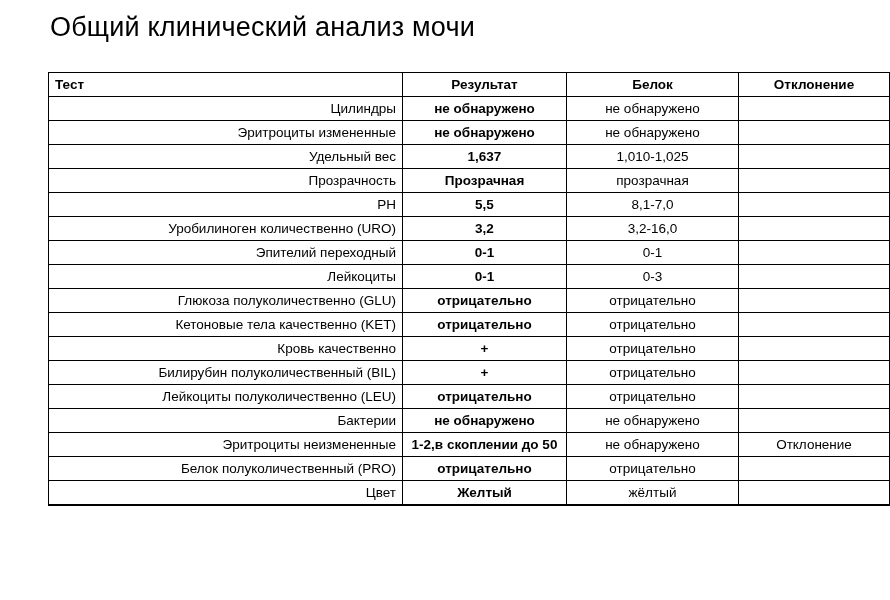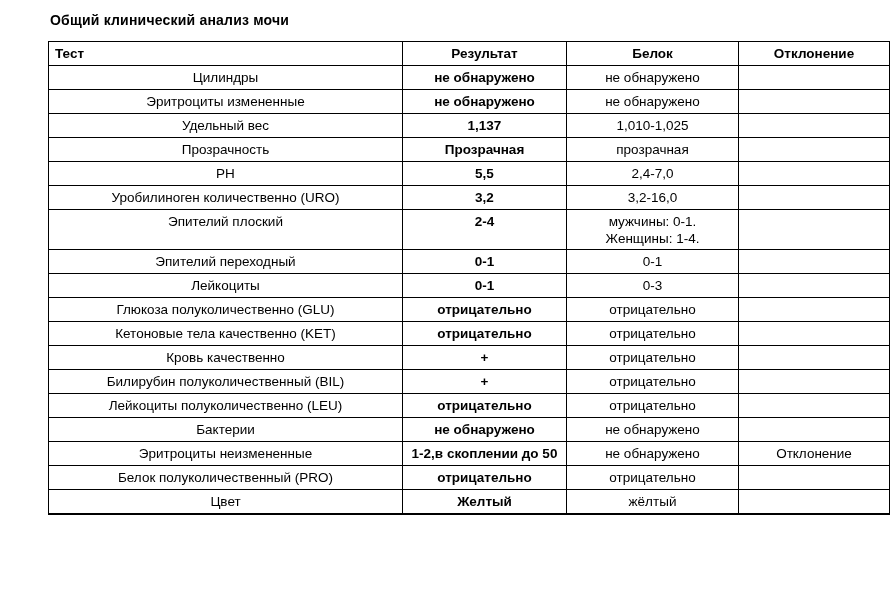--- a/index.html
+++ b/index.html
@@ -11,23 +11,23 @@
     height: 600px;
     background: #ffffff;
     font-family: "Liberation Sans", sans-serif;
     color: #000000;
     overflow: hidden;
   }
   .page {
     padding: 12px 0 0 48px;
   }
   .page-title {
-    font-size: 14px;
-    font-weight: bold;
-    margin: 0 0 13px 2px;
+    font-size: 27px;
+    font-weight: normal;
+    margin: 0 0 29px 2px;
     letter-spacing: 0.2px;
   }
   table.report-table {
     border-collapse: collapse;
     width: 841px;
     table-layout: fixed;
     font-size: 13.5px;
     border: 1px solid #000;
     border-bottom: 2px solid #000;
   }
@@ -44,21 +44,21 @@
     overflow: hidden;
   }
   th {
     font-weight: bold;
     text-align: center;
   }
   th.col-test {
     text-align: left;
   }
   td.test {
-    text-align: center;
+    text-align: right;
     font-weight: normal;
   }
   td.result {
     text-align: center;
     font-weight: bold;
   }
   td.norm {
     text-align: center;
     font-weight: normal;
     white-space: pre-line;
@@ -98,50 +98,43 @@
           <td class="deviation"></td>
         </tr>
         <tr>
           <td class="test">Эритроциты измененные</td>
           <td class="result">не обнаружено</td>
           <td class="norm">не обнаружено</td>
           <td class="deviation"></td>
         </tr>
         <tr>
           <td class="test">Удельный вес</td>
-          <td class="result">1,137</td>
+          <td class="result">1,637</td>
           <td class="norm">1,010-1,025</td>
           <td class="deviation"></td>
         </tr>
         <tr>
           <td class="test">Прозрачность</td>
           <td class="result">Прозрачная</td>
           <td class="norm">прозрачная</td>
           <td class="deviation"></td>
         </tr>
         <tr>
           <td class="test">PH</td>
           <td class="result">5,5</td>
-          <td class="norm">2,4-7,0</td>
+          <td class="norm">8,1-7,0</td>
           <td class="deviation"></td>
         </tr>
         <tr>
           <td class="test">Уробилиноген количественно (URO)</td>
           <td class="result">3,2</td>
           <td class="norm">3,2-16,0</td>
           <td class="deviation"></td>
         </tr>
         <tr>
-          <td class="test">Эпителий плоский</td>
-          <td class="result">2-4</td>
-          <td class="norm">мужчины: 0-1.
-Женщины: 1-4.</td>
-          <td class="deviation"></td>
-        </tr>
-        <tr>
           <td class="test">Эпителий переходный</td>
           <td class="result">0-1</td>
           <td class="norm">0-1</td>
           <td class="deviation"></td>
         </tr>
         <tr>
           <td class="test">Лейкоциты</td>
           <td class="result">0-1</td>
           <td class="norm">0-3</td>
           <td class="deviation"></td>

